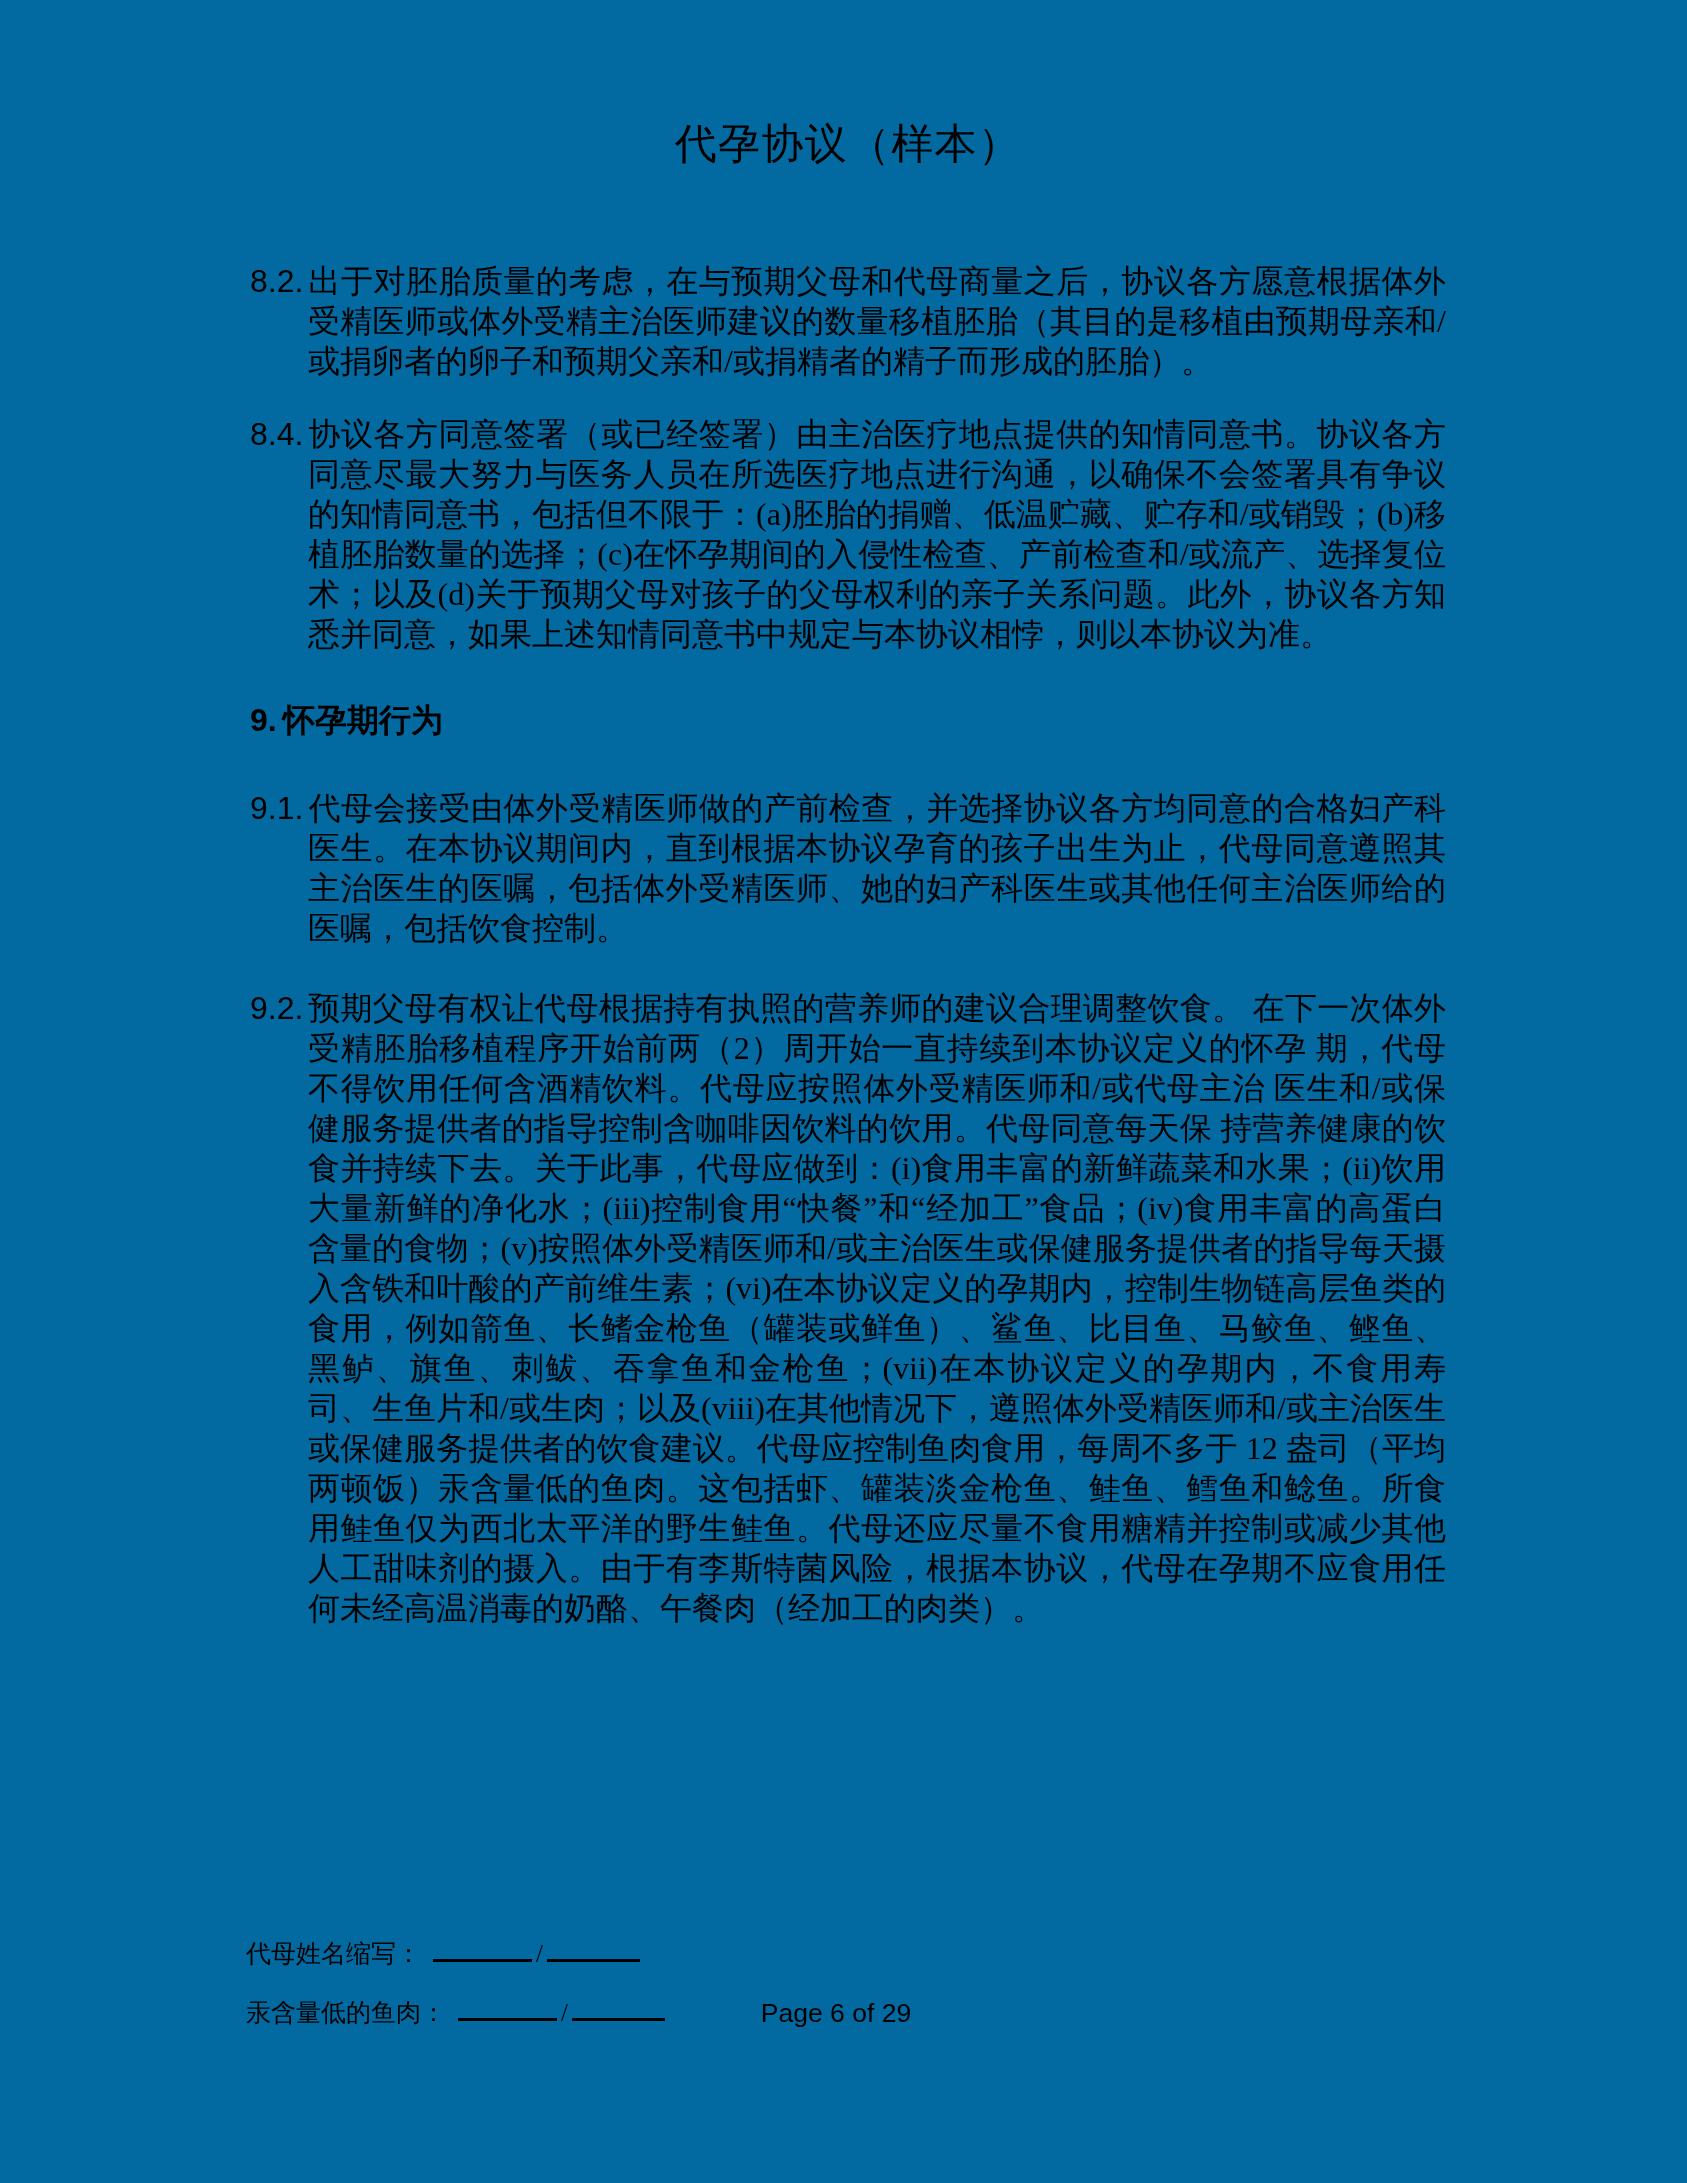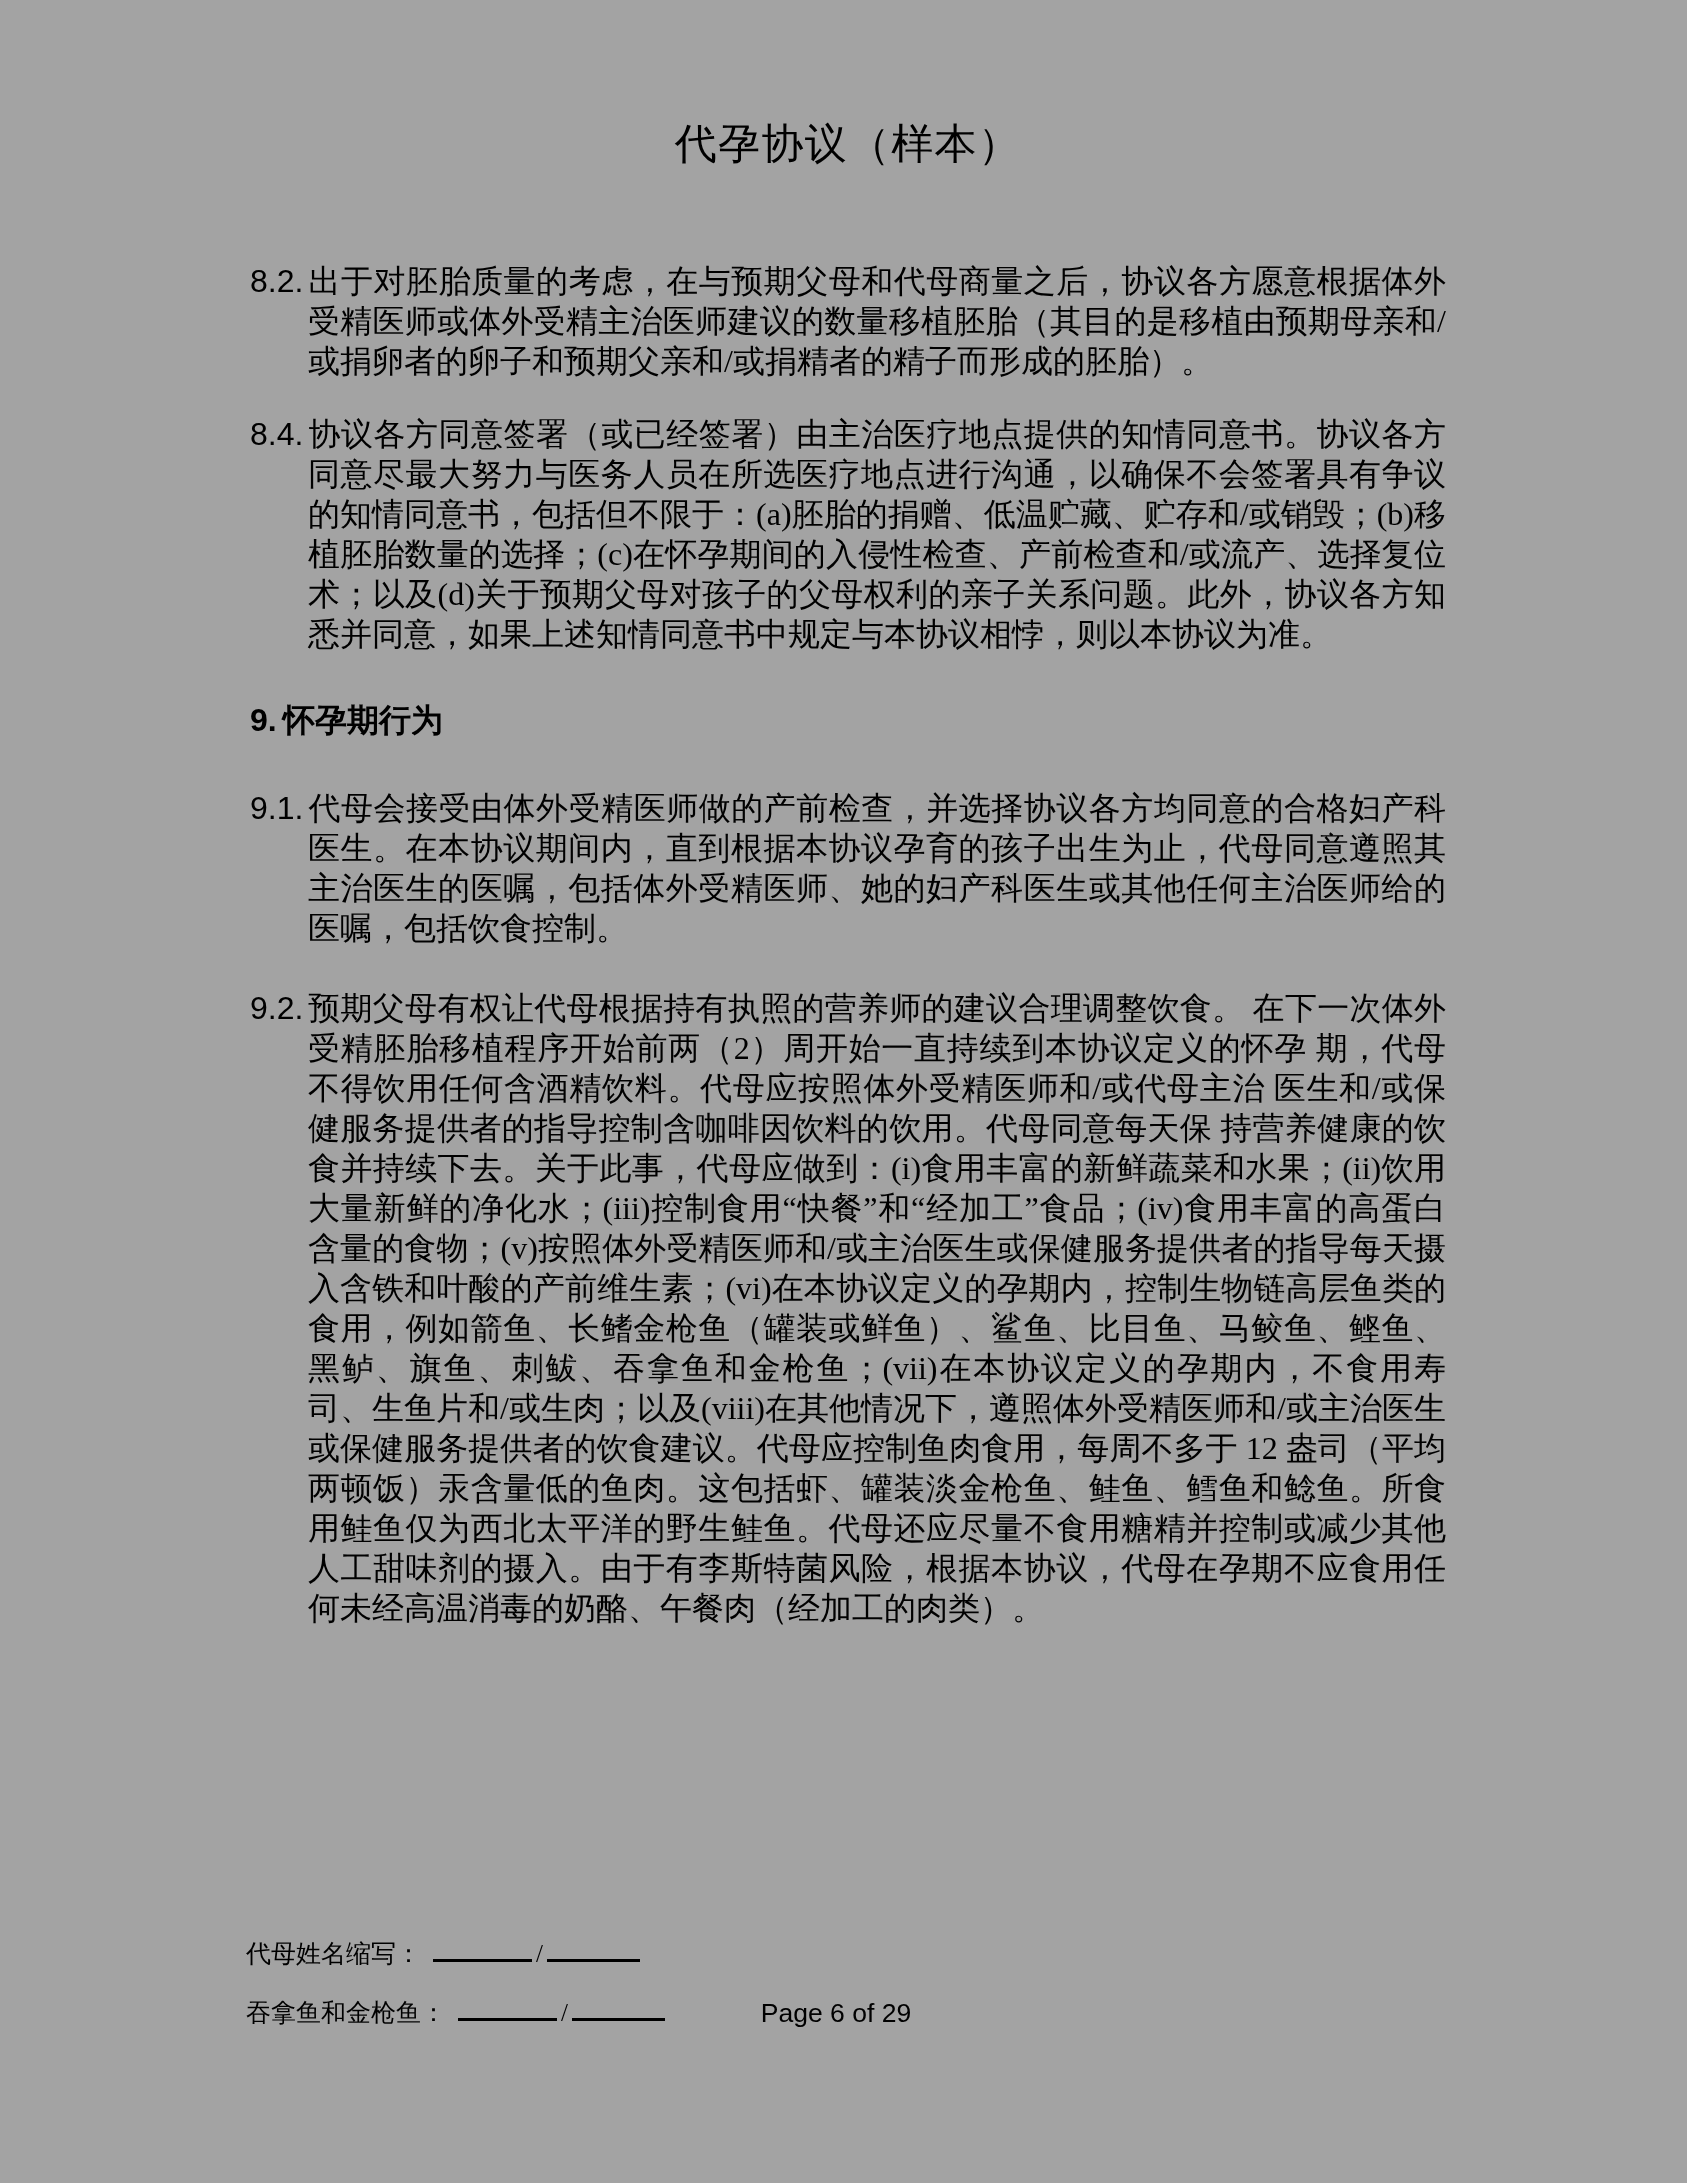--- a/index.html
+++ b/index.html
@@ -12,21 +12,21 @@
     height: 2183px;
     position: relative;
     color: #000000;
     font-family: "Liberation Serif", "DejaVu Serif", serif;
   }
   .page {
     position: absolute;
     left: 0; top: 0;
     width: 1687px;
     height: 2183px;
-    background: #a3a3a3;
+    background: #0369a1;
     overflow: hidden;
   }
   .content {
     position: absolute;
     left: 250px;
     top: 0;
     width: 1196px;
   }
   .title {
     margin: 119px 0 0 0;
@@ -118,21 +118,21 @@
 
     <h2 class="heading mt-h9"><span class="num sans">9.</span><span>怀孕期行为</span></h2>
 
     <p class="para mt-p91"><span class="num sans">9.1.</span><span>代母会接受由体外受精医师做的产前检查，并选择协议各方均同意的合格妇产科医生。在本协议期间内，直到根据本协议孕育的孩子出生为止，代母同意遵照其主治医生的医嘱，包括体外受精医师、她的妇产科医生或其他任何主治医师给的医嘱，包括饮食控制。</span></p>
 
     <p class="para mt-p92"><span class="num sans">9.2.</span><span>预期父母有权让代母根据持有执照的营养师的建议合理调整饮食。 在下一次体外受精胚胎移植程序开始前两（2）周开始一直持续到本协议定义的怀孕 期，代母不得饮用任何含酒精饮料。代母应按照体外受精医师和/或代母主治 医生和/或保健服务提供者的指导控制含咖啡因饮料的饮用。代母同意每天保 持营养健康的饮食并持续下去。关于此事，代母应做到：(i)食用丰富的新鲜蔬菜和水果；(ii)饮用大量新鲜的净化水；(iii)控制食用“快餐”和“经加工”食品；(iv)食用丰富的高蛋白含量的食物；(v)按照体外受精医师和/或主治医生或保健服务提供者的指导每天摄入含铁和叶酸的产前维生素；(vi)在本协议定义的孕期内，控制生物链高层鱼类的食用，例如箭鱼、长鳍金枪鱼（罐装或鲜鱼）、鲨鱼、比目鱼、马鲛鱼、鲣鱼、黑鲈、旗鱼、刺鲅、吞拿鱼和金枪鱼；(vii)在本协议定义的孕期内，不食用寿司、生鱼片和/或生肉；以及(viii)在其他情况下，遵照体外受精医师和/或主治医生或保健服务提供者的饮食建议。代母应控制鱼肉食用，每周不多于 12 盎司（平均两顿饭）汞含量低的鱼肉。这包括虾、罐装淡金枪鱼、鲑鱼、鳕鱼和鲶鱼。所食用鲑鱼仅为西北太平洋的野生鲑鱼。代母还应尽量不食用糖精并控制或减少其他人工甜味剂的摄入。由于有李斯特菌风险，根据本协议，代母在孕期不应食用任何未经高温消毒的奶酪、午餐肉（经加工的肉类）。</span></p>
 
   </div>
 
   <div class="footer-line footer-line-1">
-    <span>吞拿鱼和金枪鱼：</span><span class="blank blank-a"></span><span class="slash">/</span><span class="blank blank-b"></span>
+    <span>汞含量低的鱼肉：</span><span class="blank blank-a"></span><span class="slash">/</span><span class="blank blank-b"></span>
   </div>
 
   <div class="footer-line footer-line-2">
     <span>代母姓名缩写：</span><span class="blank blank-a"></span><span class="slash">/</span><span class="blank blank-b"></span>
   </div>
 
   <div class="page-number sans">Page 6 of 29</div>
 
 </div>
 

